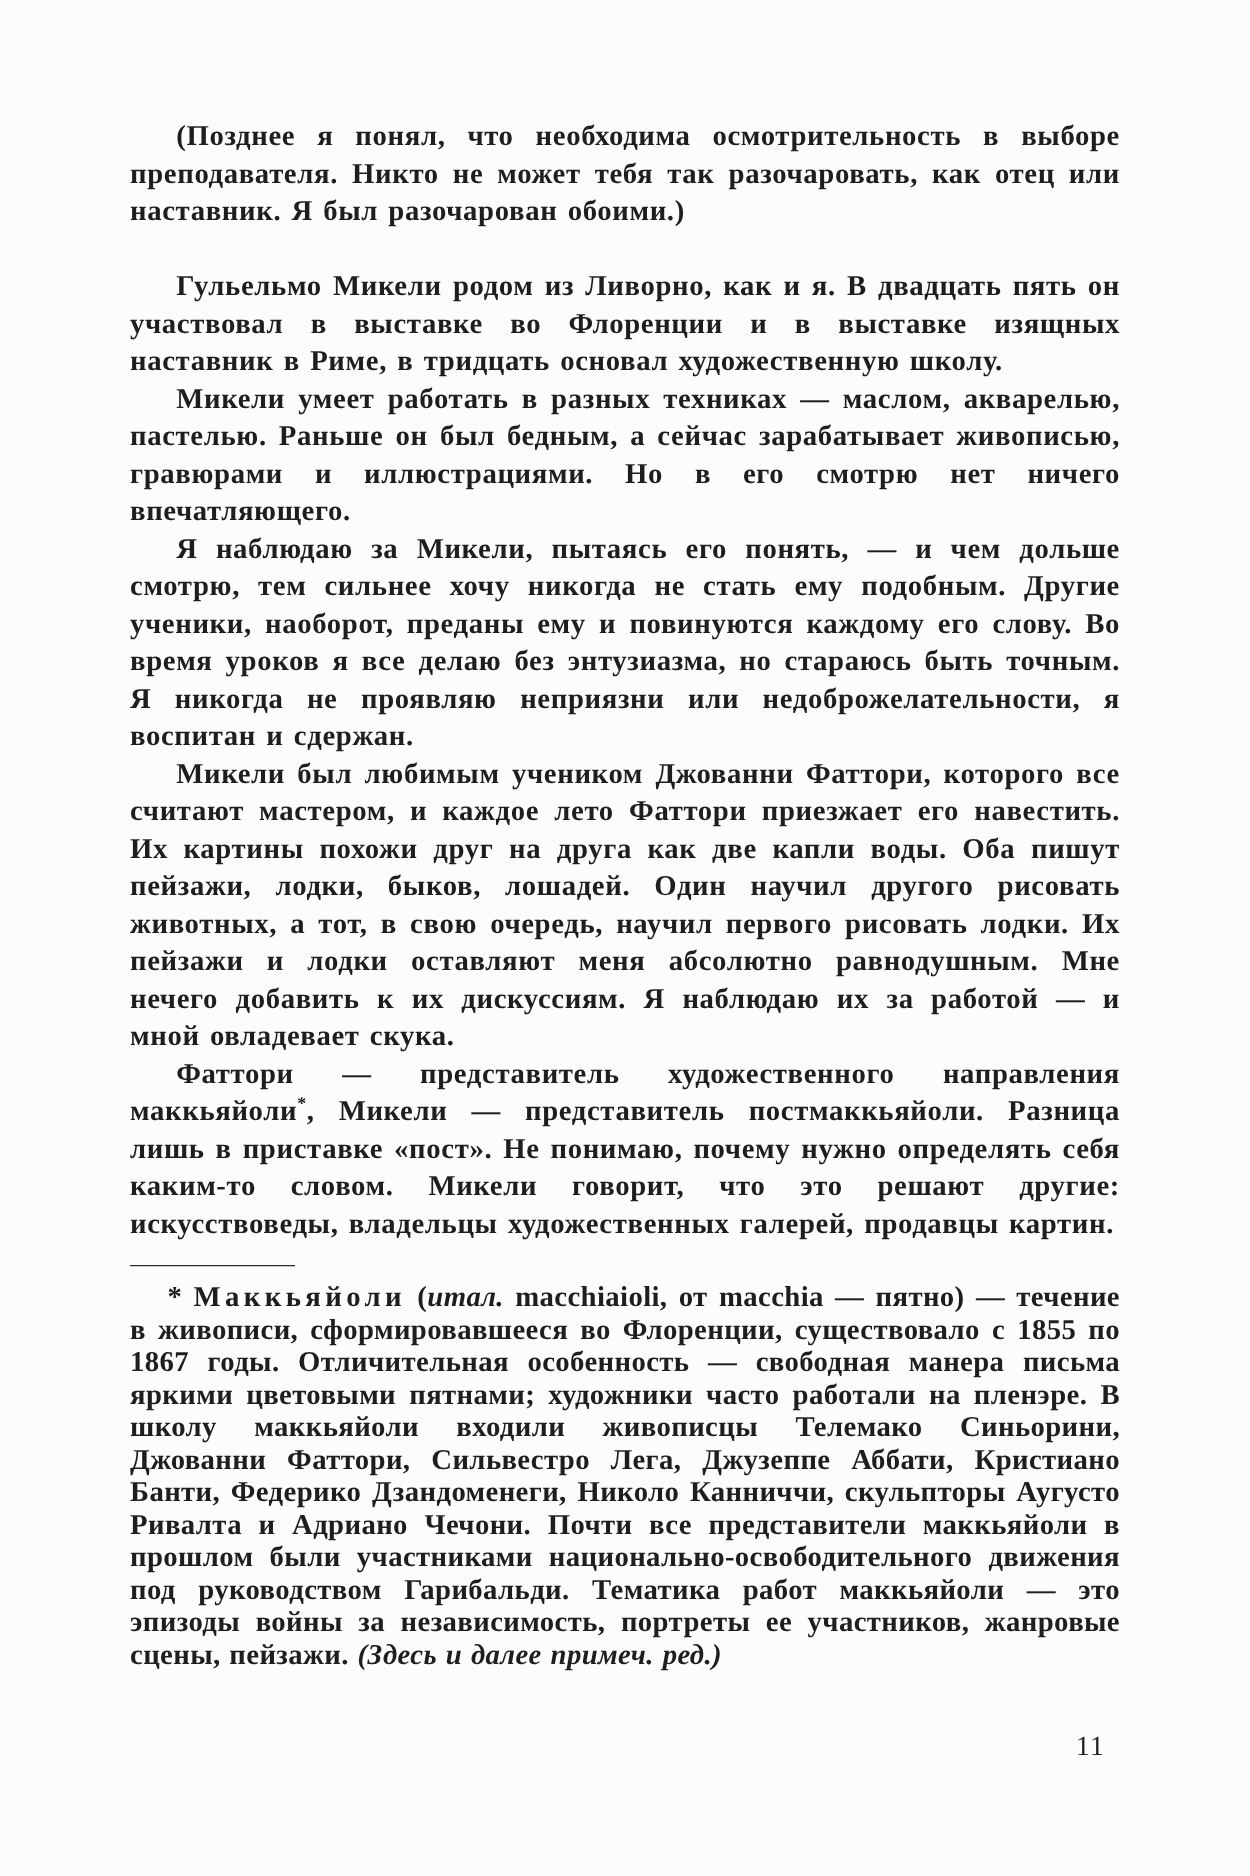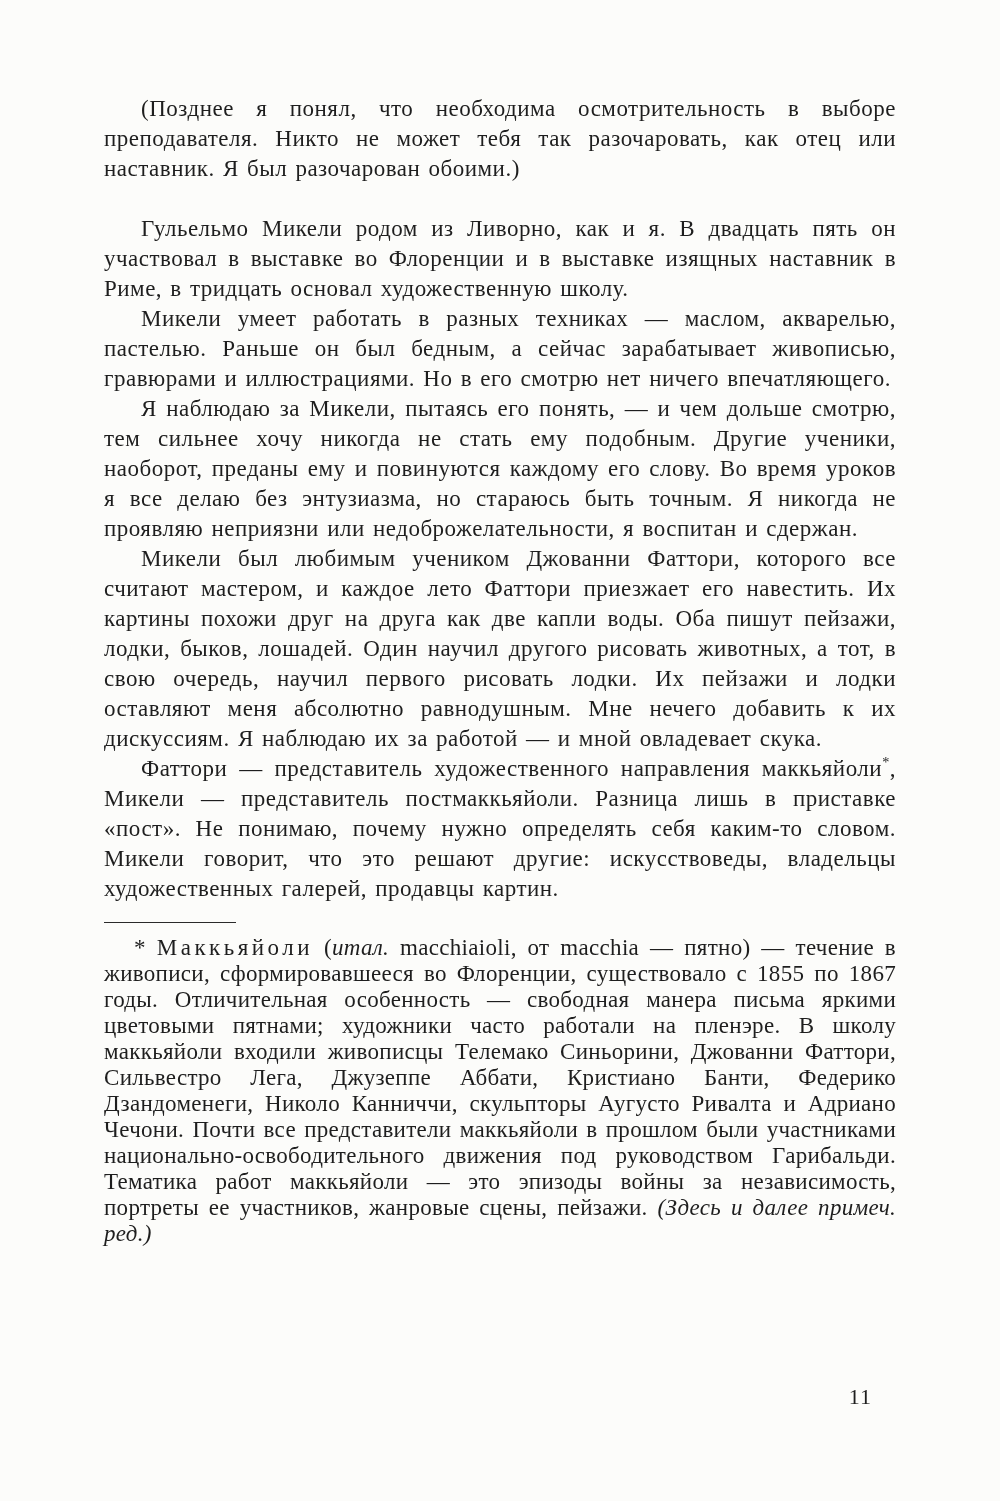--- a/index.html
+++ b/index.html
@@ -14,20 +14,21 @@
   .book-page {
     position: relative;
     width: 1000px;
     height: 1501px;
   }
   .text-block {
     position: absolute;
     left: 104px;
     top: 94px;
     width: 792px;
+    font-weight: bold;
   }
   .para {
     font-size: 23px;
     line-height: 30px;
     text-align: justify;
     text-indent: 37px;
     letter-spacing: 0.5px;
     word-spacing: 2px;
     hyphens: auto;
   }
@@ -59,21 +60,21 @@
   }
   .spaced-term {
     letter-spacing: 3.5px;
   }
   .fn-italic {
     font-style: italic;
   }
   .page-number {
     position: absolute;
     top: 1384px;
-    right: 128px;
+    right: 116px;
     font-size: 22px;
     letter-spacing: 1px;
   }
 </style>
 </head>
 <body>
 
 <div class="book-page">
 
   <div class="text-block">

